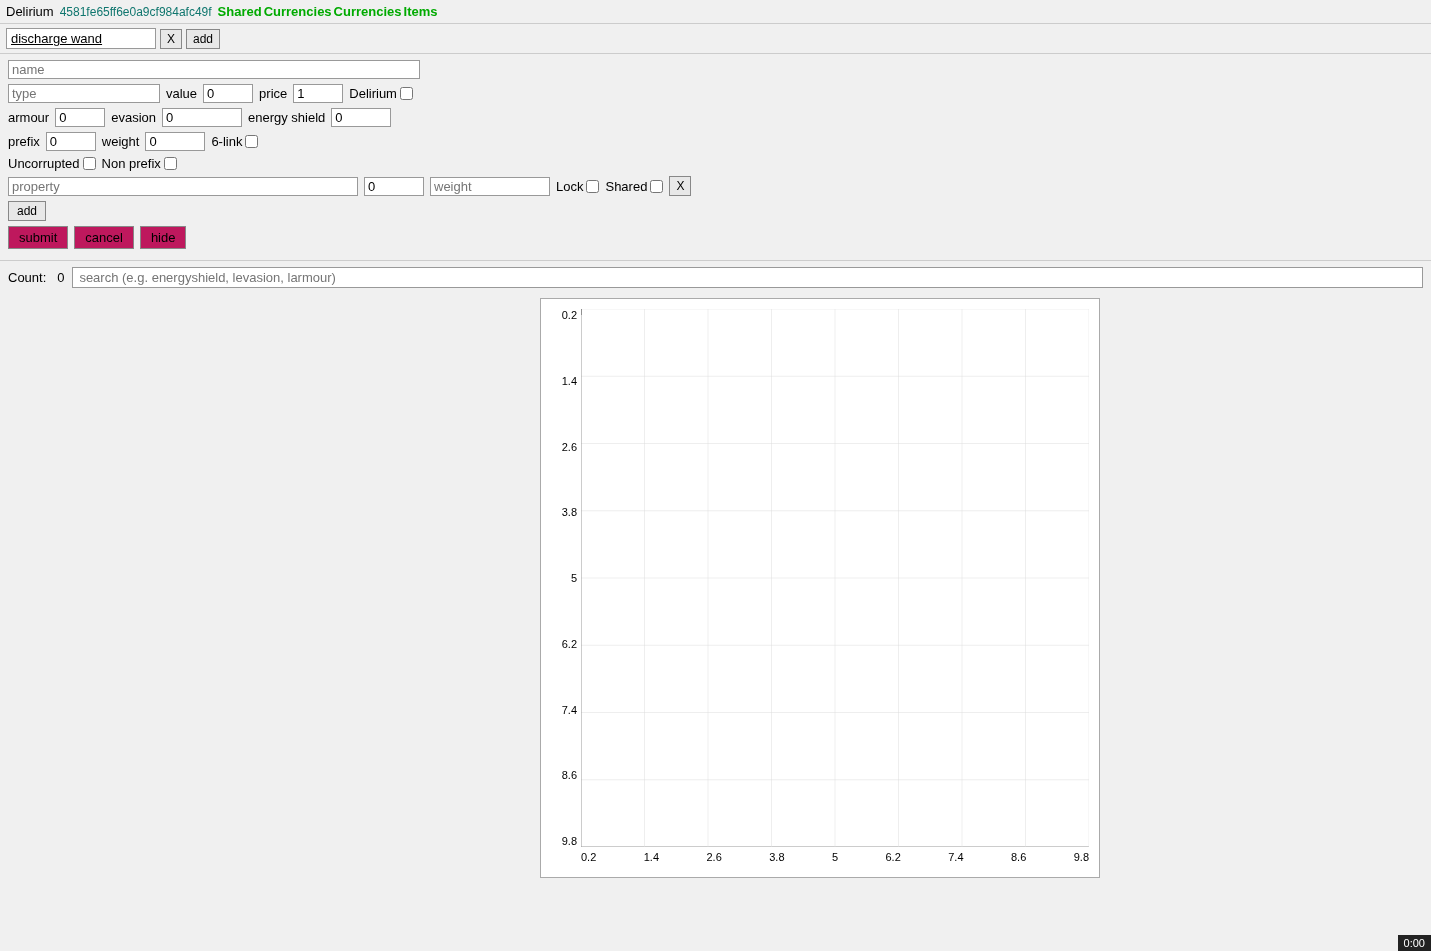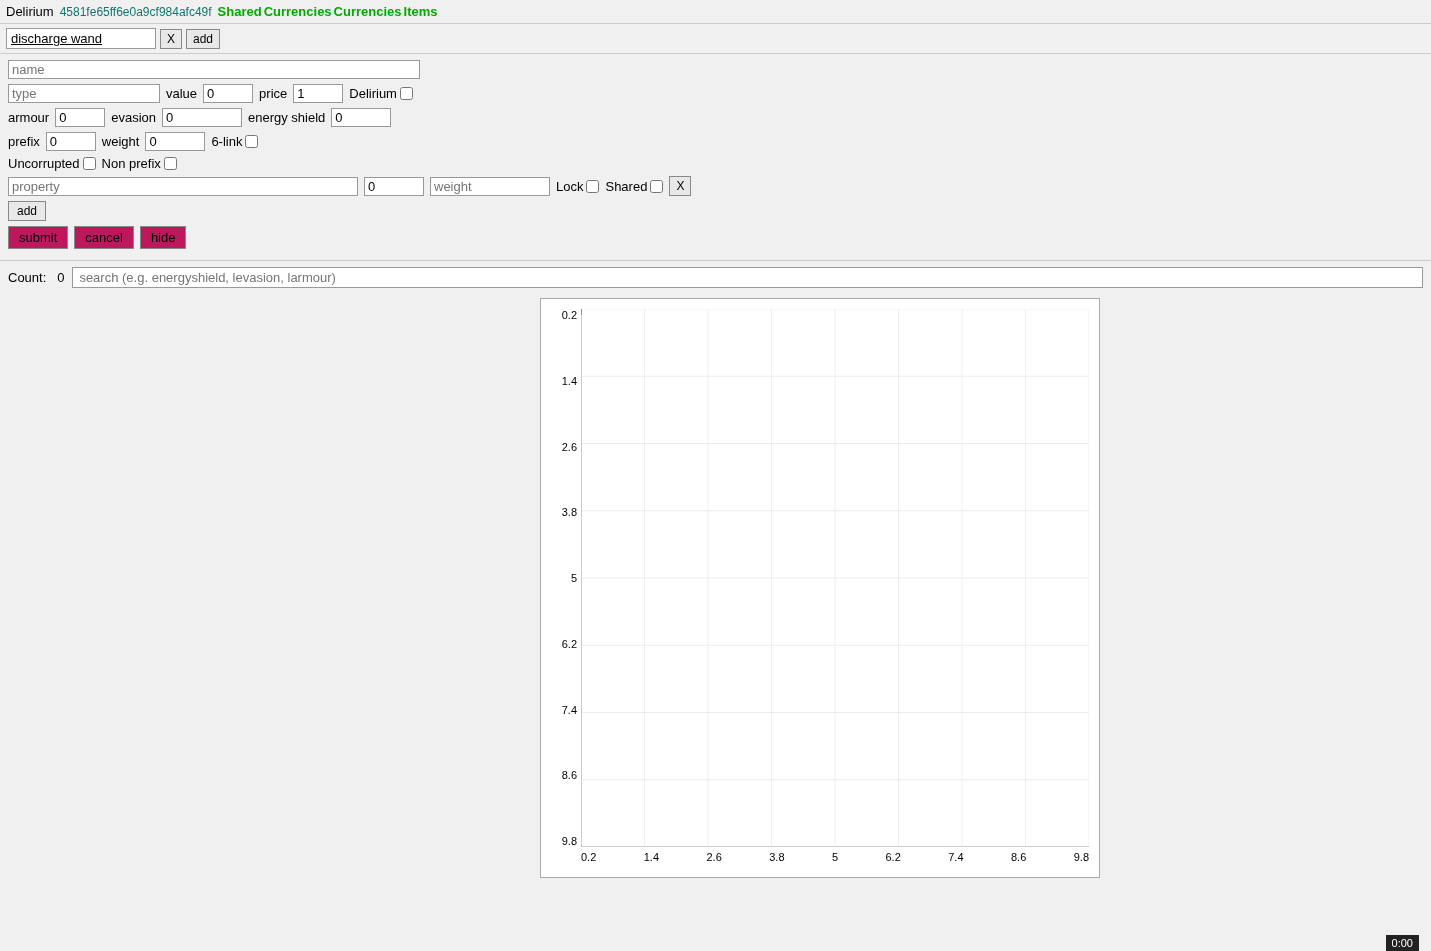--- a/index.html
+++ b/index.html
@@ -198,21 +198,21 @@
       height: 30px;
       display: flex;
       justify-content: space-between;
       align-items: flex-start;
       padding-top: 4px;
       font-size: 11px;
     }
     .time-badge {
       position: fixed;
       bottom: 0;
-      right: 12px;
+      right: 0;
       background: #222;
       color: #fff;
       font-size: 11px;
       padding: 2px 6px;
     }
   </style>
 </head>
 <body>
 
 <div class="top-bar">

